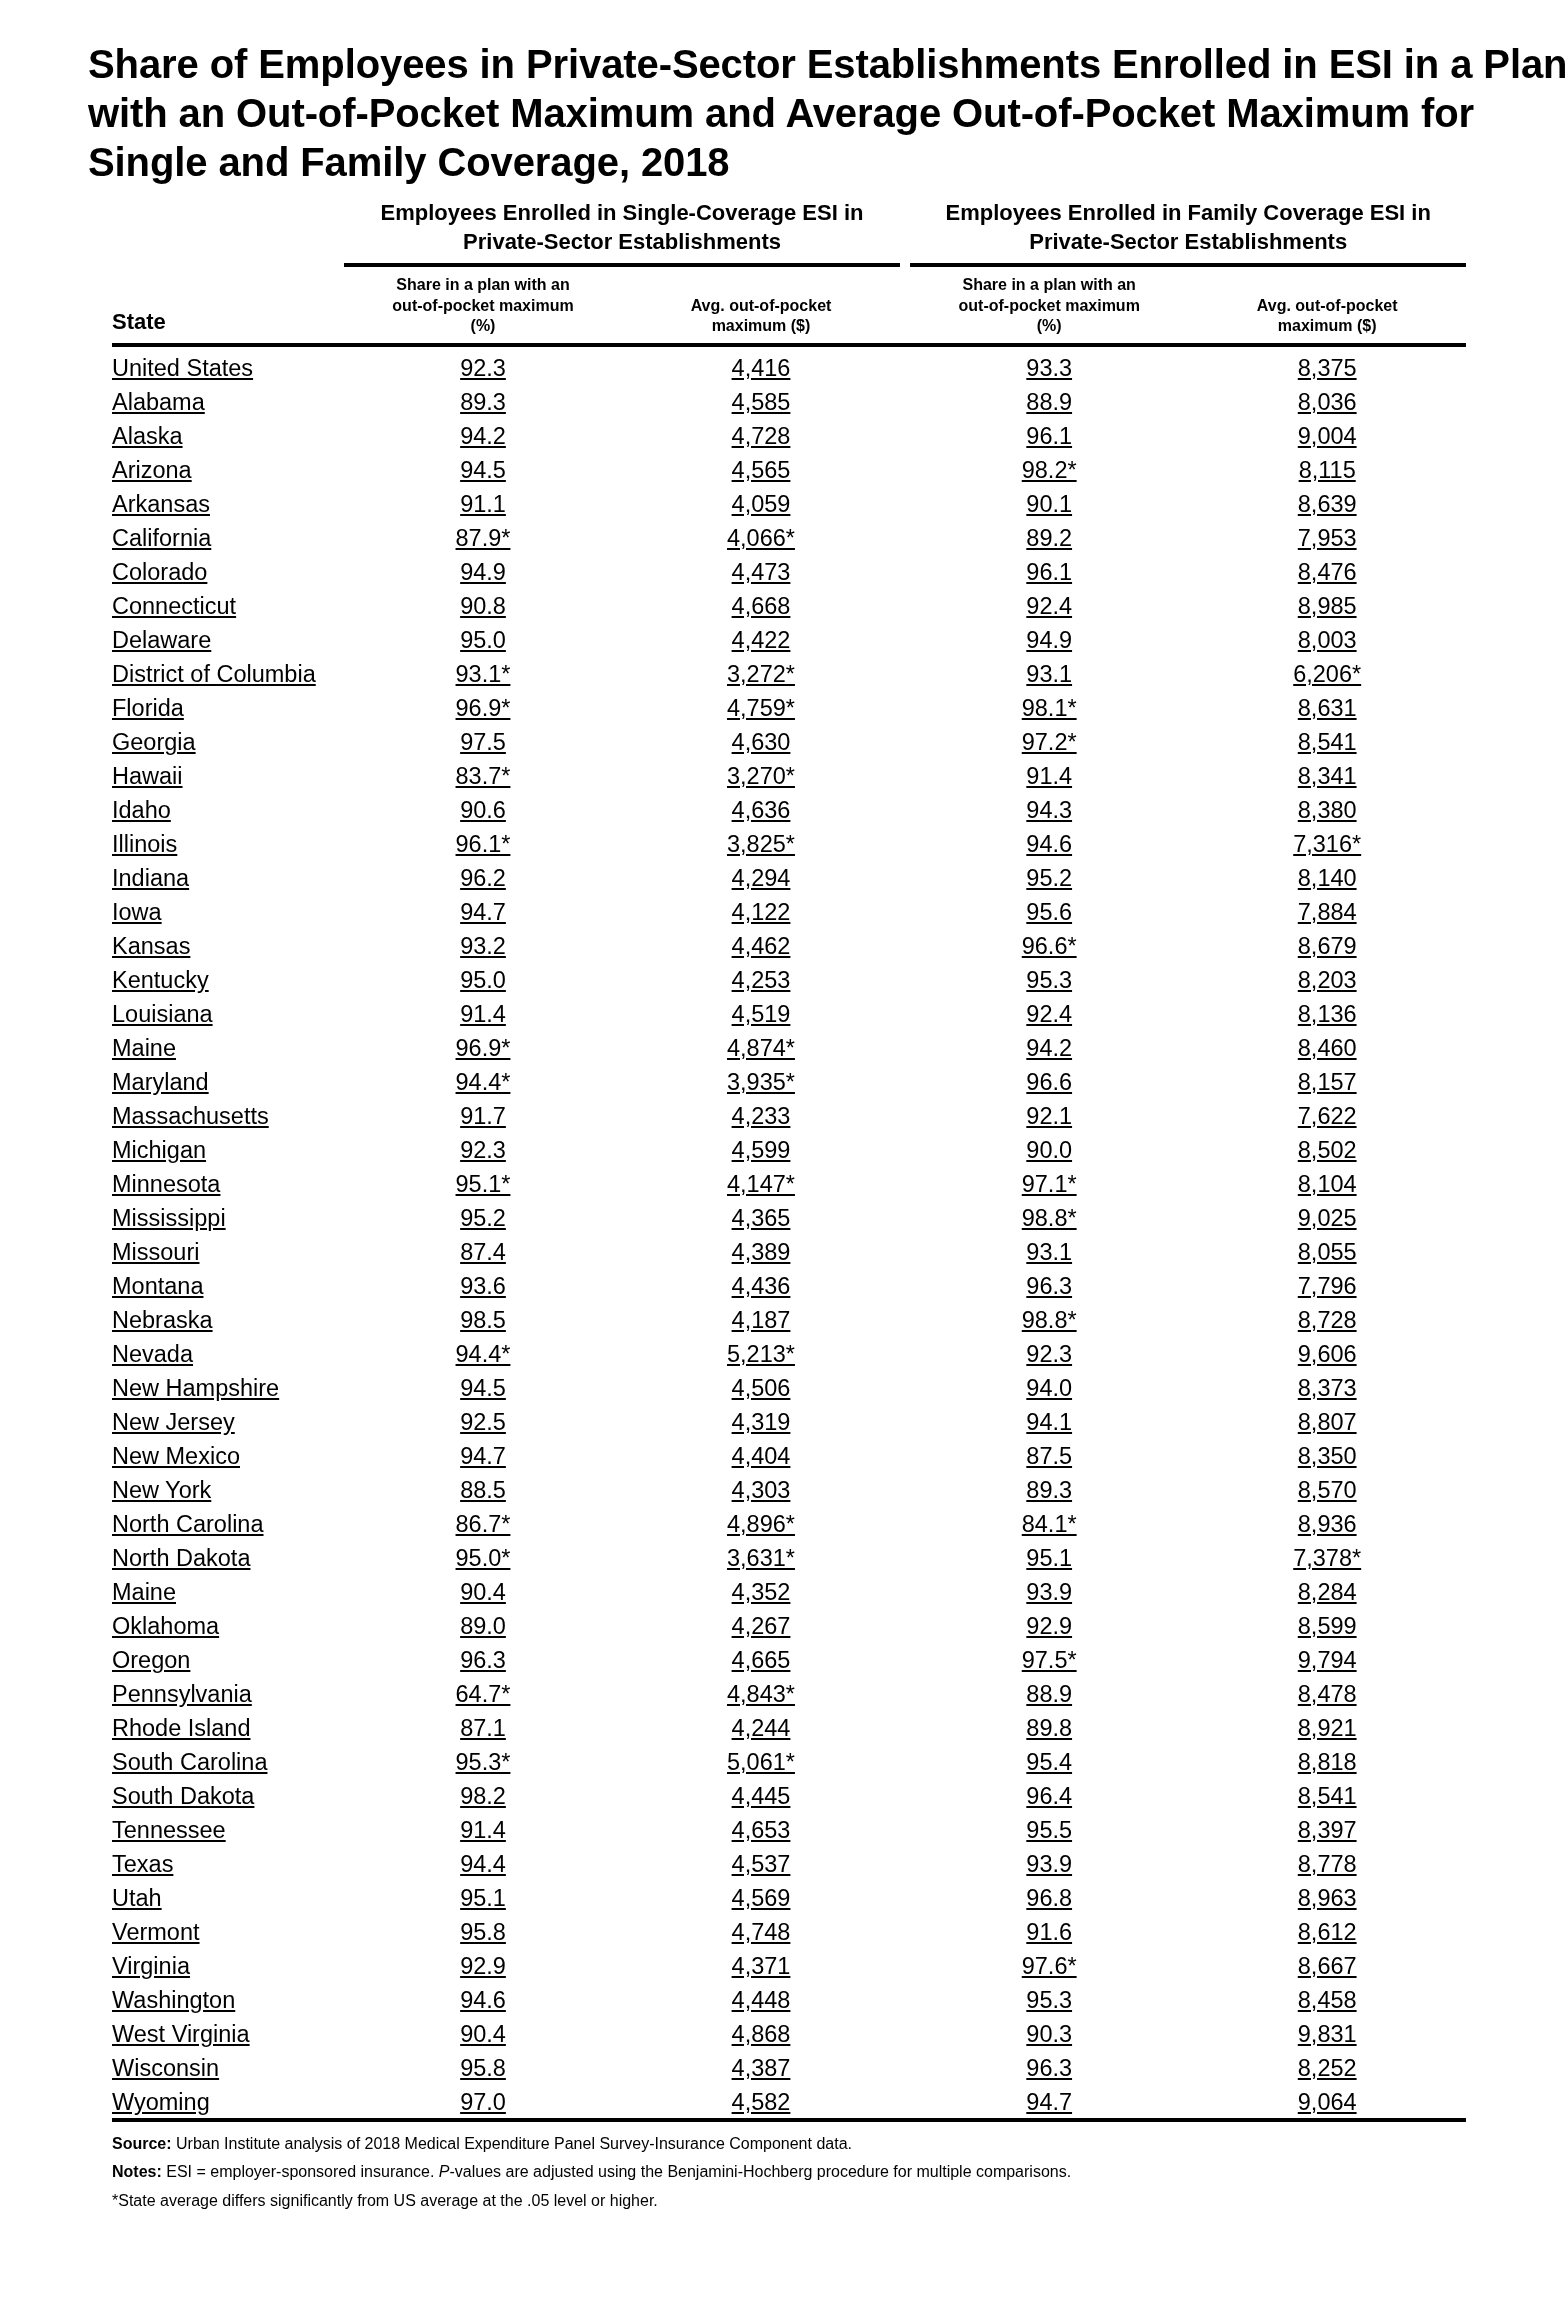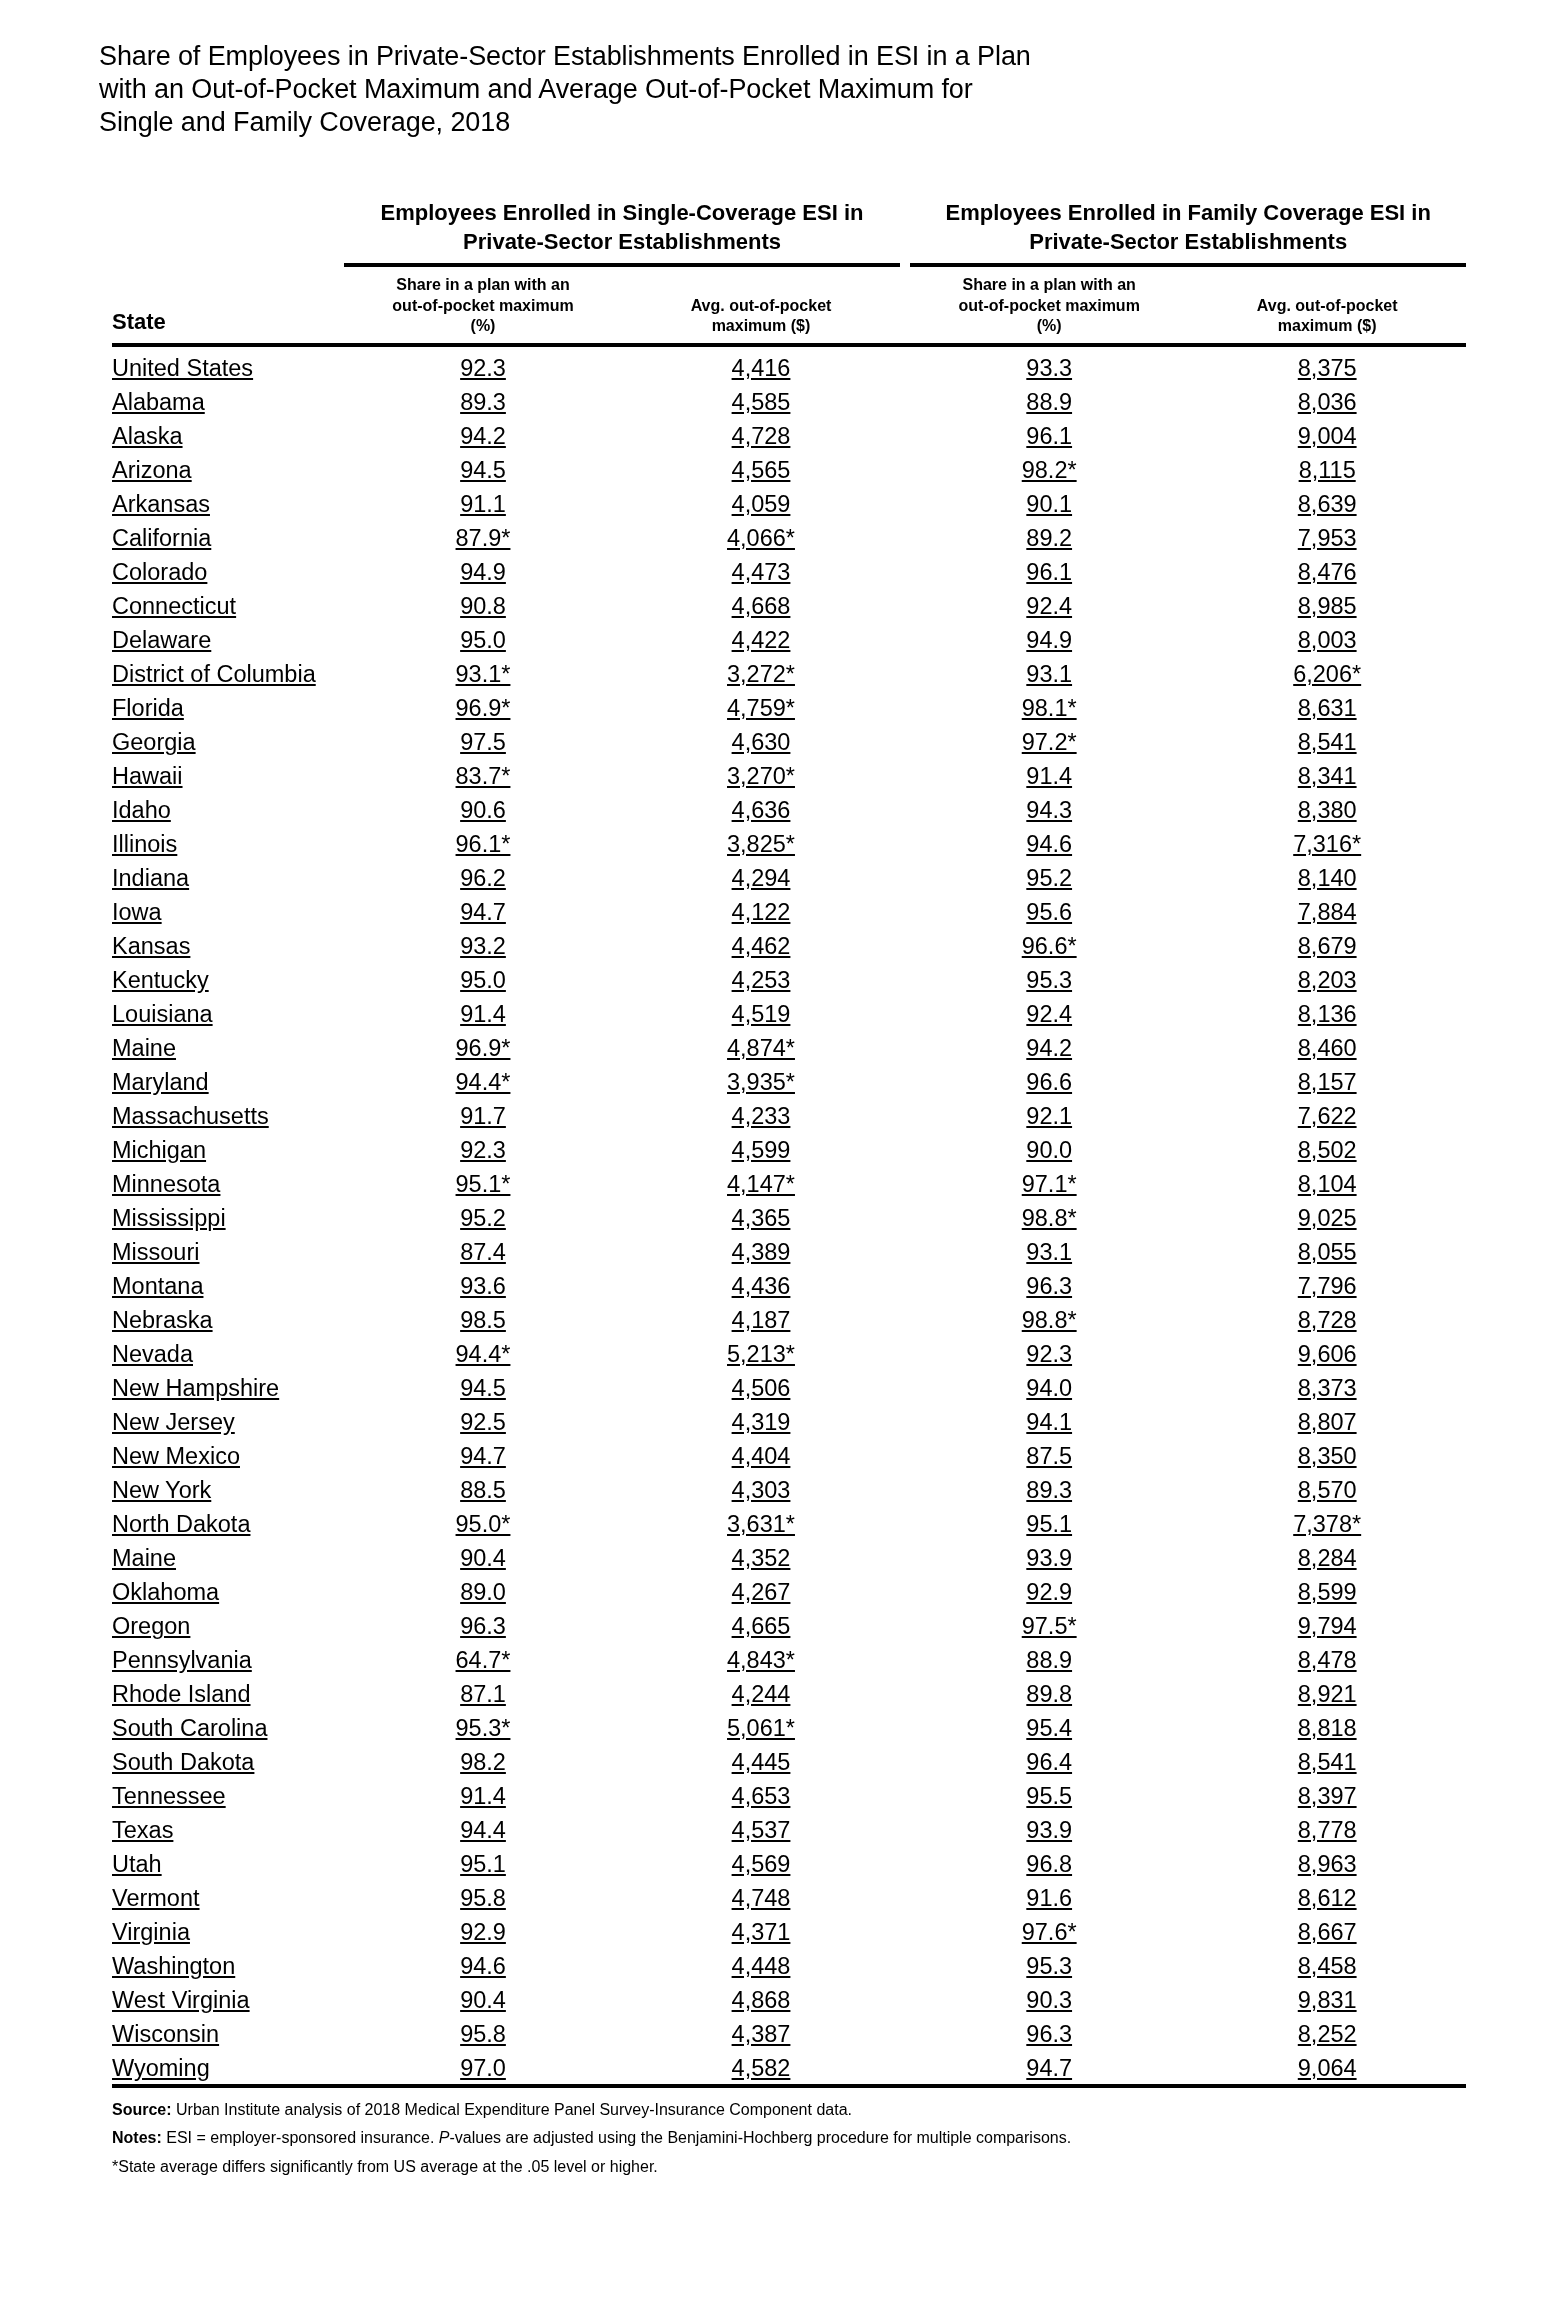--- a/index.html
+++ b/index.html
@@ -19,25 +19,25 @@
     width: 1568px;
     height: 2319px;
     box-sizing: border-box;
     padding: 0;
     overflow: hidden;
   }
 
   
   .title {
     position: absolute;
-    left: 99px;
+    left: 88px;
     top: 40px;
     width: 1372px;
-    font-size: 27px;
-    font-weight: normal;
+    font-size: 40px;
+    font-weight: bold;
     line-height: 1.22;
     letter-spacing: -0.1px;
   }
   .title .tline { display: block; white-space: nowrap; }
 
   
   .table-wrap {
     position: absolute;
     left: 112px;
     top: 199px;
@@ -476,20 +476,28 @@
         </div>
         <div class="row">
           <div class="c-state">New York</div>
           <div class="c-num">88.5</div>
           <div class="c-num">4,303</div>
           <div class="c-gap"></div>
           <div class="c-num">89.3</div>
           <div class="c-num">8,570</div>
         </div>
         <div class="row">
+          <div class="c-state">North Carolina</div>
+          <div class="c-num">86.7*</div>
+          <div class="c-num">4,896*</div>
+          <div class="c-gap"></div>
+          <div class="c-num">84.1*</div>
+          <div class="c-num">8,936</div>
+        </div>
+        <div class="row">
           <div class="c-state">North Dakota</div>
           <div class="c-num">95.0*</div>
           <div class="c-num">3,631*</div>
           <div class="c-gap"></div>
           <div class="c-num">95.1</div>
           <div class="c-num">7,378*</div>
         </div>
         <div class="row">
           <div class="c-state">Maine</div>
           <div class="c-num">90.4</div>

